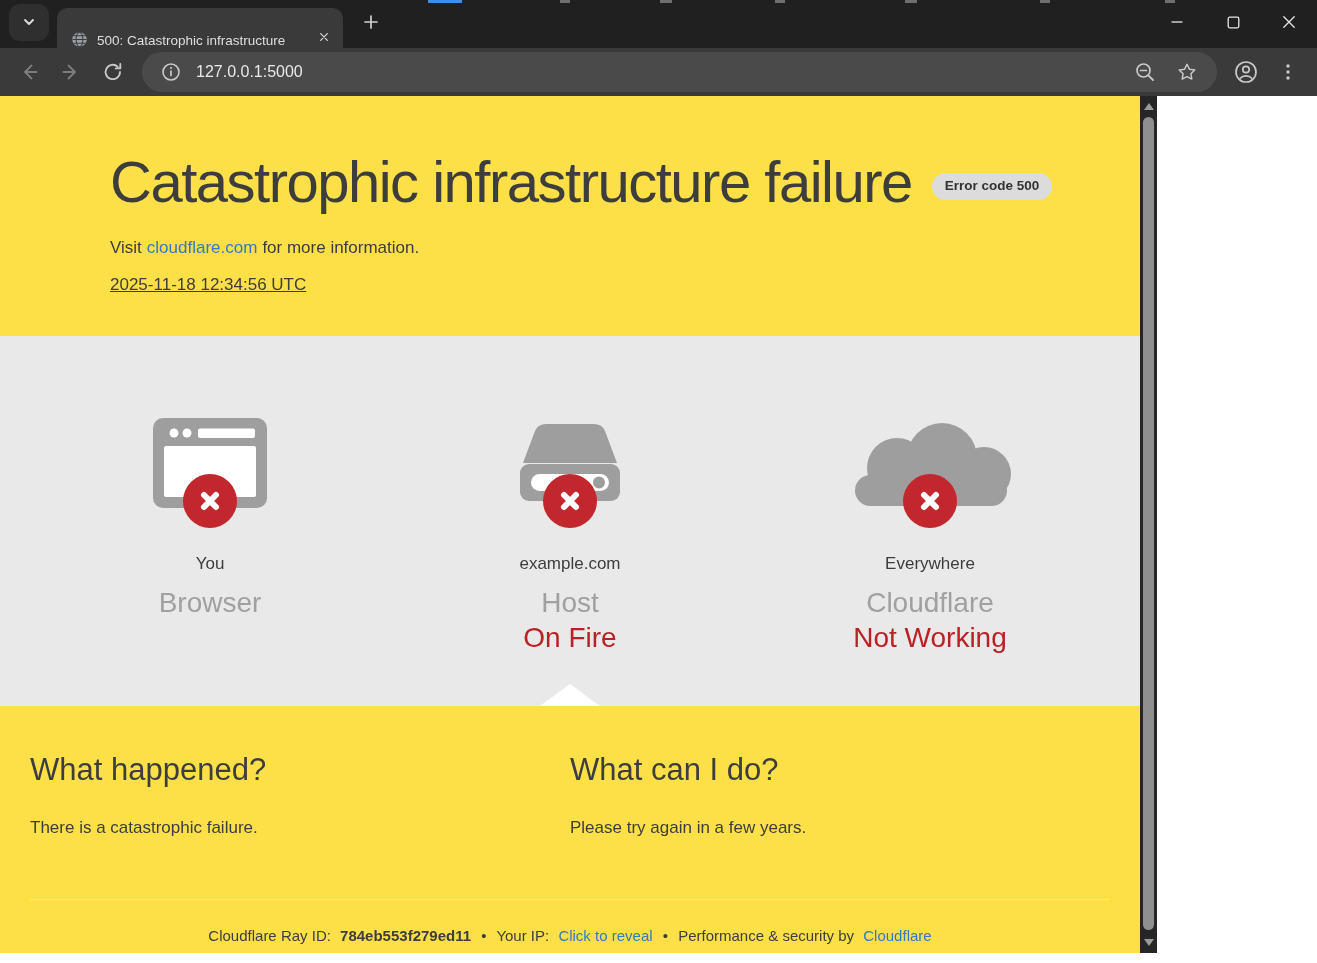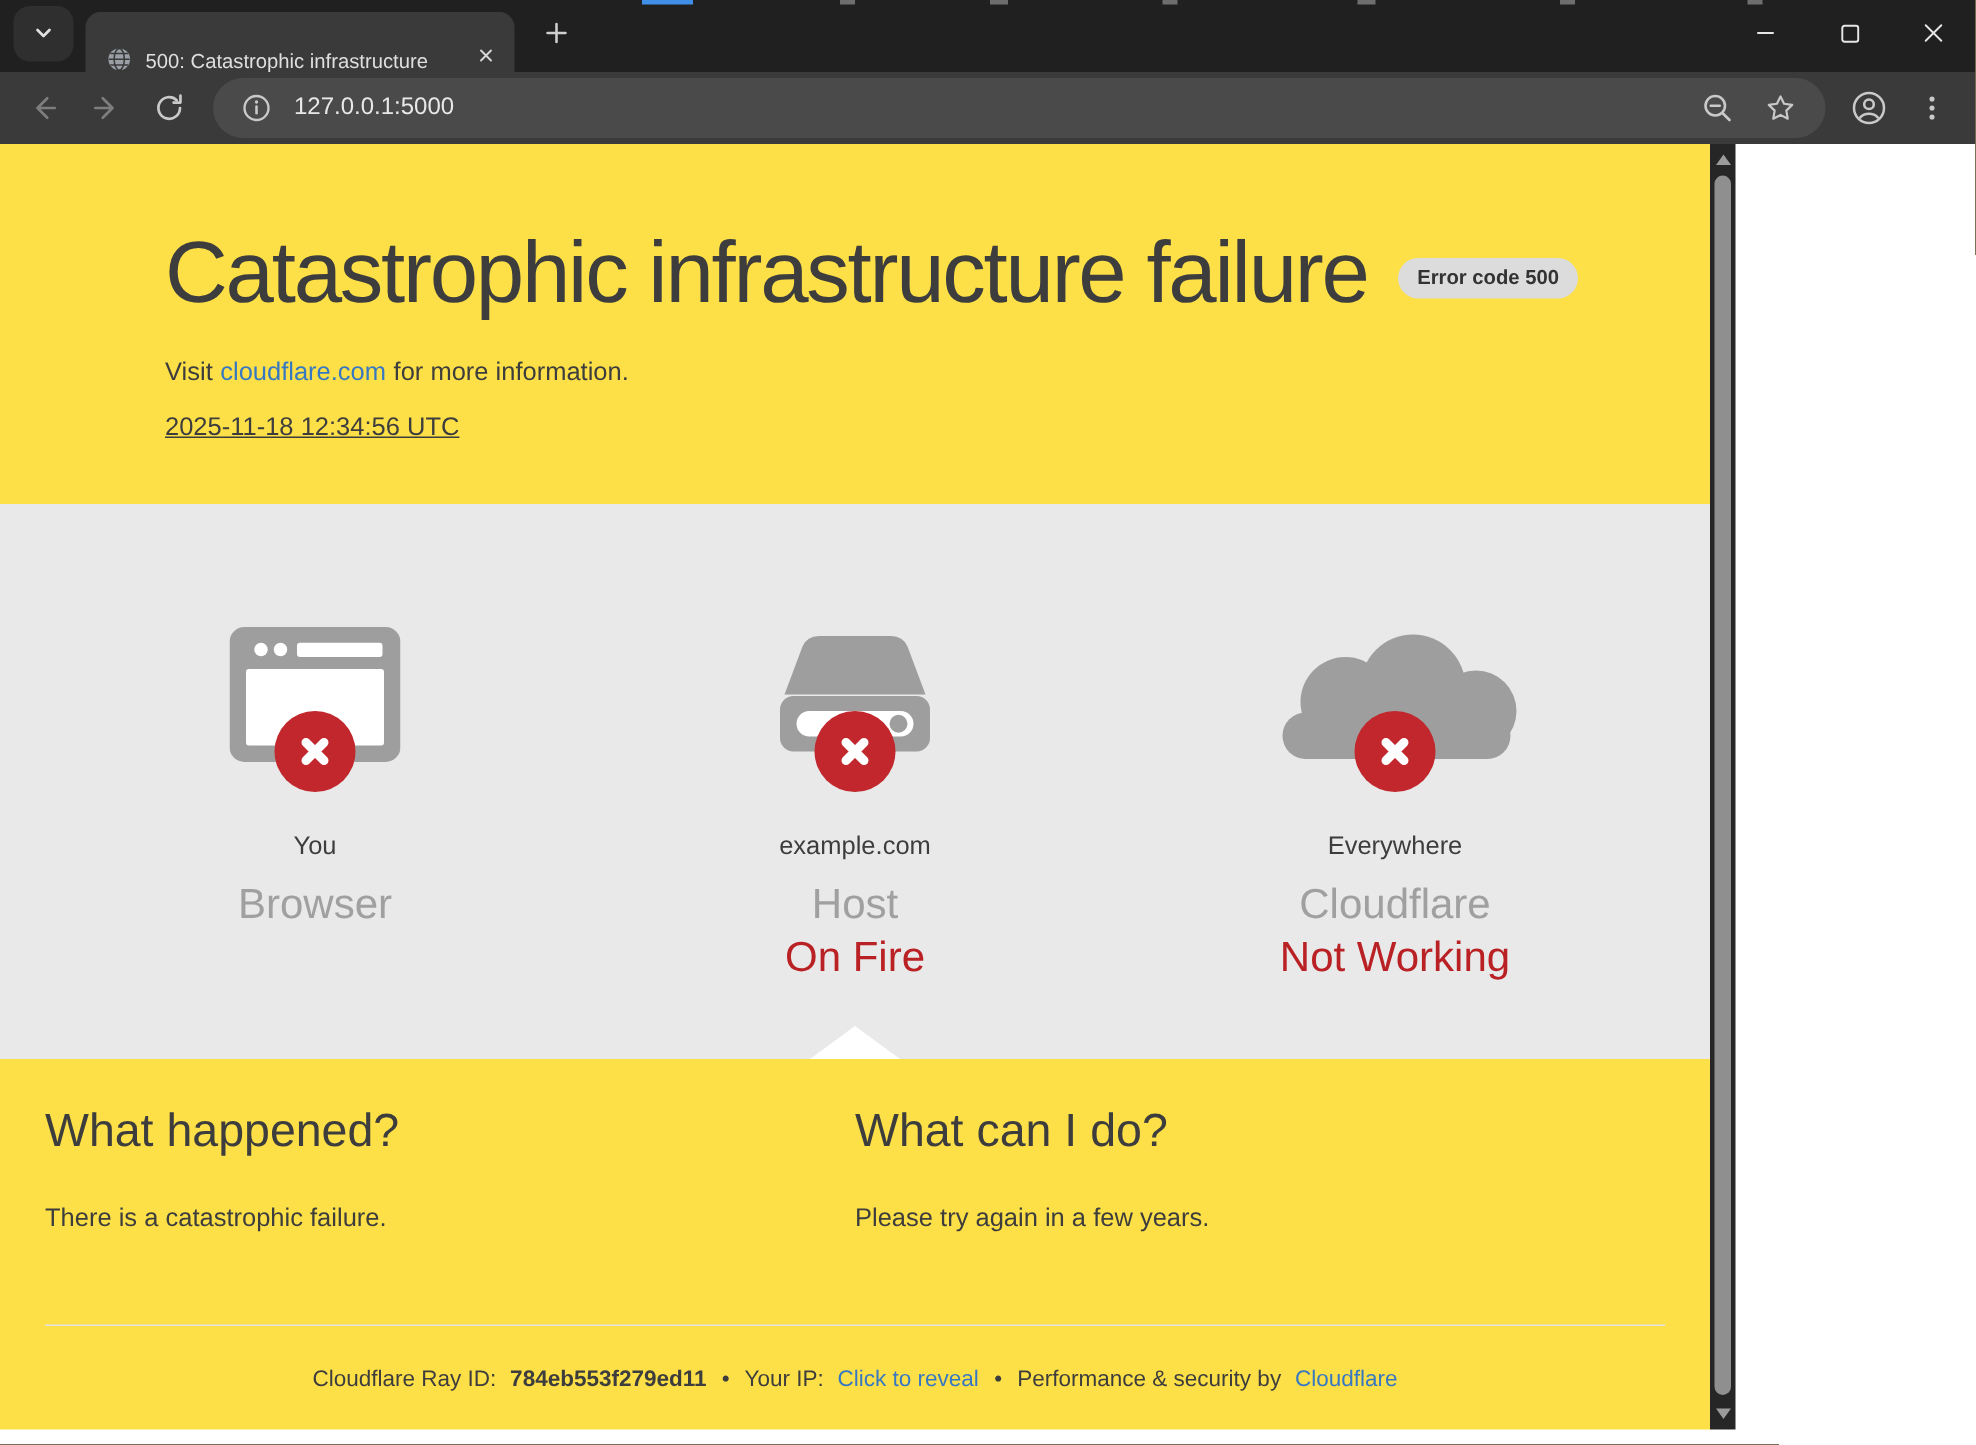--- a/index.html
+++ b/index.html
@@ -57,21 +57,21 @@
   .status-col{width:360px;text-align:center;}
   .icon-wrap{position:relative;height:92px;display:flex;justify-content:center;align-items:flex-end;}
   .err-x{position:absolute;left:50%;bottom:-20px;transform:translateX(-50%);width:54px;height:54px;
          border-radius:50%;background:var(--badge_red,#c1272d);display:flex;align-items:center;justify-content:center;}
   .status-name{margin-top:46px;font-size:17px;}
   .status-role{margin-top:13px;font-size:28px;font-weight:300;color:var(--role_gray,#a0a0a0);}
   .status-text{margin-top:3px;font-size:28px;color:var(--status_red,#b92125);}
   .notch{position:absolute;bottom:0;left:50%;transform:translateX(-50%);width:0;height:0;
          border-left:30px solid transparent;border-right:30px solid transparent;border-bottom:22px solid #fff;}
 
-  .explain{width:1080px;margin:0 auto;display:flex;padding-top:30px;}
+  .explain{width:1080px;margin:0 auto;display:flex;padding-top:46px;}
   .exp-col{width:540px;box-sizing:border-box;}
   .exp-col h2{margin:0;font-size:31px;font-weight:300;color:var(--text,#3d3d3d);}
   .exp-body{margin-top:30px;font-size:17px;}
 
   .rule{width:1080px;margin:44px auto 0;border:none;border-top:1px solid #e3e3e3;}
   .footer{margin-top:27px;text-align:center;font-size:15px;color:var(--text,#3d3d3d);}
   .footer .sep{margin:0 6px;}
   .footer a{color:var(--link,#3778c2);text-decoration:none;}
   .ray-id{font-weight:700;}
 

